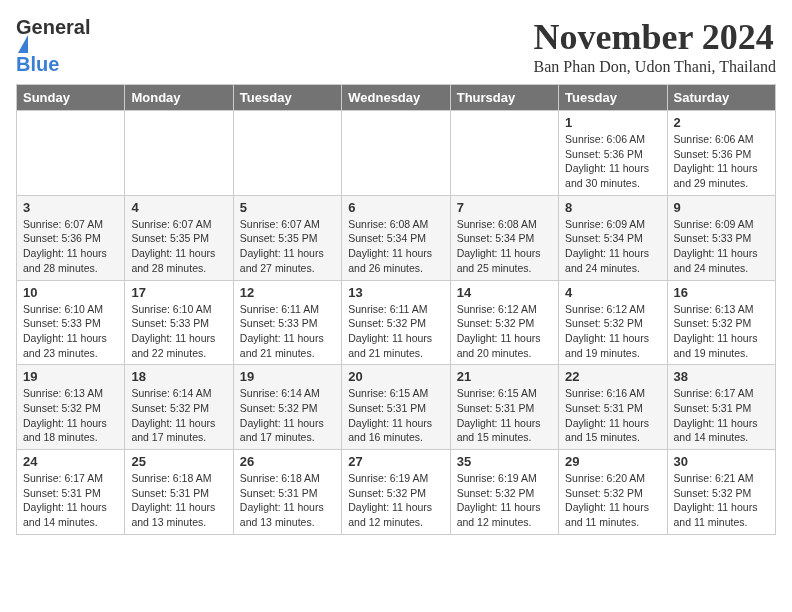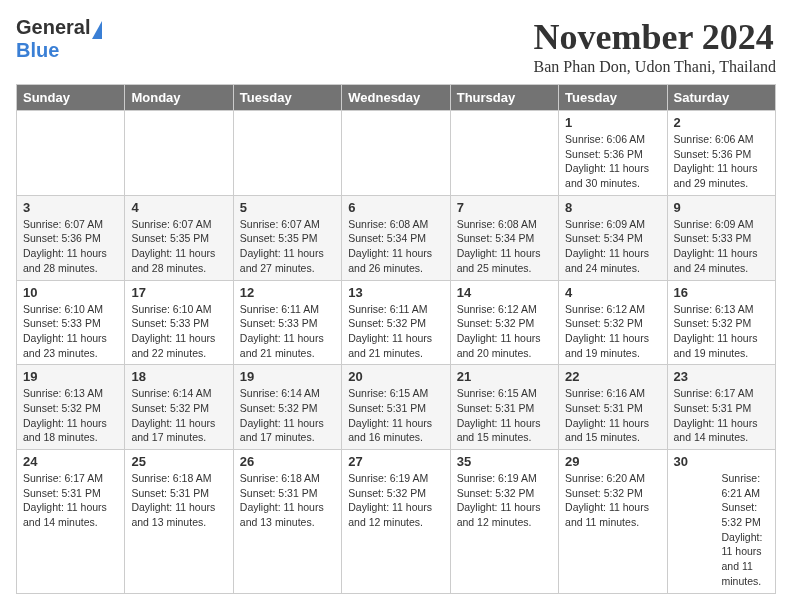--- a/index.html
+++ b/index.html
@@ -16,21 +16,22 @@
       justify-content: space-between;
       margin-bottom: 4px;
     }
     .logo {
       display: flex;
       flex-direction: column;
       align-items: flex-start;
     }
     .logo-text {
       display: flex;
-      align-items: flex-end;
+      align-items: flex-start;
+      flex-direction: column;
     }
     .logo-general {
       font-size: 20px;
       font-weight: bold;
       color: #333;
     }
     .logo-blue {
       font-size: 20px;
       font-weight: bold;
       color: #3a7fd5;
@@ -290,21 +291,21 @@
 and 15 minutes.</div>
         </td>
         <td>
           <span class="day-number">22</span>
           <div class="day-info" style="white-space: pre-line;">Sunrise: 6:16 AM
 Sunset: 5:31 PM
 Daylight: 11 hours
 and 15 minutes.</div>
         </td>
         <td>
-          <span class="day-number">23</span>
+          <span class="day-number">38</span>
           <div class="day-info" style="white-space: pre-line;">Sunrise: 6:17 AM
 Sunset: 5:31 PM
 Daylight: 11 hours
 and 14 minutes.</div>
         </td>
       </tr>
       <tr>
         <td>
           <span class="day-number">24</span>
           <div class="day-info" style="white-space: pre-line;">Sunrise: 6:17 AM
@@ -342,20 +343,20 @@
         </td>
         <td>
           <span class="day-number">29</span>
           <div class="day-info" style="white-space: pre-line;">Sunrise: 6:20 AM
 Sunset: 5:32 PM
 Daylight: 11 hours
 and 11 minutes.</div>
         </td>
         <td>
           <span class="day-number">30</span>
-          <div class="day-info" style="white-space: pre-line; margin-left: 48px;">Sunrise: 6:21 AM
+          <div class="day-info" style="white-space: pre-line;">Sunrise: 6:21 AM
 Sunset: 5:32 PM
 Daylight: 11 hours
 and 11 minutes.</div>
         </td>
       </tr>
     </tbody>
 </table>
 
 </body></html>

